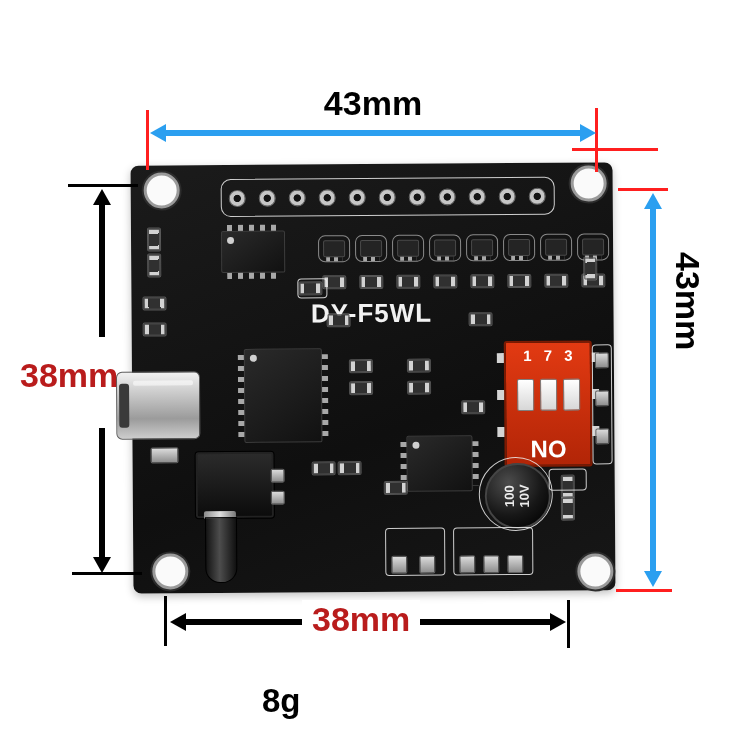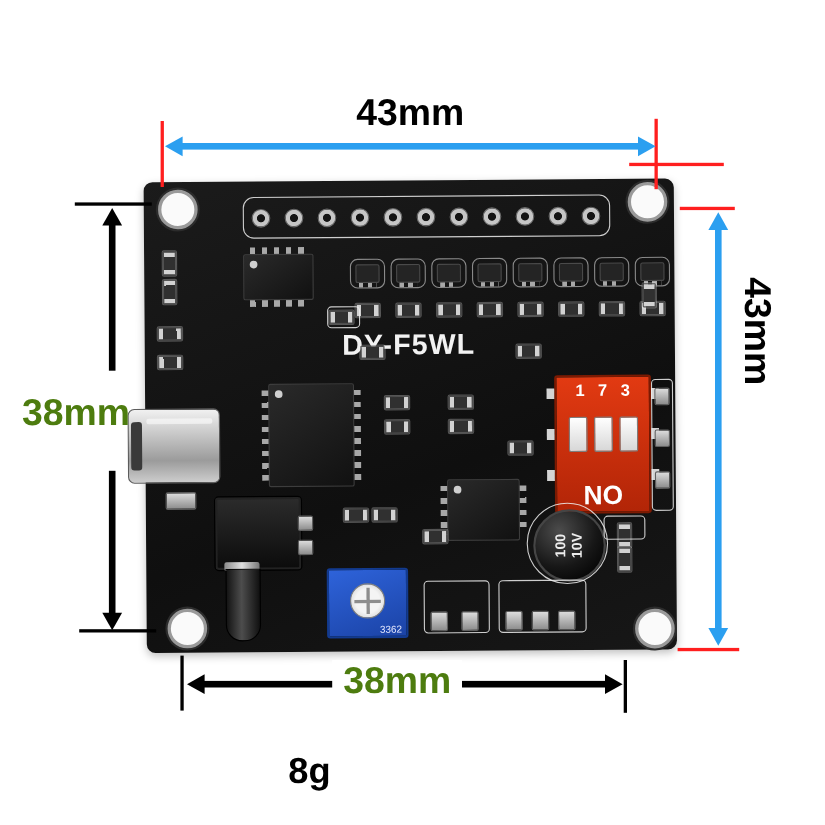--- a/index.html
+++ b/index.html
@@ -19,21 +19,21 @@
   .hd-l-blue { border-right:16px solid #2b9ff0; border-top:9px solid transparent; border-bottom:9px solid transparent; }
   .hd-r-blue { border-left:16px solid #2b9ff0;  border-top:9px solid transparent; border-bottom:9px solid transparent; }
   .hd-u-blue { border-bottom:16px solid #2b9ff0; border-left:9px solid transparent; border-right:9px solid transparent; }
   .hd-d-blue { border-top:16px solid #2b9ff0;   border-left:9px solid transparent; border-right:9px solid transparent; }
   .hd-l-blk { border-right:16px solid #000; border-top:9px solid transparent; border-bottom:9px solid transparent; }
   .hd-r-blk { border-left:16px solid #000;  border-top:9px solid transparent; border-bottom:9px solid transparent; }
   .hd-u-blk { border-bottom:16px solid #000; border-left:9px solid transparent; border-right:9px solid transparent; }
   .hd-d-blk { border-top:16px solid #000;   border-left:9px solid transparent; border-right:9px solid transparent; }
 
   .dim-label { position:absolute; font-weight:bold; font-size:34px; color:#000; }
-  .dim-label.blue { color:#4d7c0f; }
+  .dim-label.blue { color:#b91c1c; }
   .dim-label.vert { writing-mode:vertical-rl; }
 
   
   #pcb { position:absolute; left:132px; top:164px; width:482px; height:428px;
          background:linear-gradient(160deg,#1b1b1b,#0f0f0f 60%,#171717);
          border-radius:8px; transform:rotate(-0.4deg);
          box-shadow:0 3px 8px rgba(0,0,0,0.25); }
 
   .mhole { position:absolute; width:30px; height:30px; border-radius:50%;
            background:#fafafa; border:3px solid #9a9a9a; box-shadow:0 0 0 2px #2c2c2c; }
@@ -195,24 +195,20 @@
     </div>
 
     <div class="silk round" style="left:346px; top:294px; width:72px; height:72px;"></div>
     <div id="cap">
       <div class="cap-text">
         <span>100</span>
         <span>10V</span>
       </div>
     </div>
 
-    <div id="pot">
-      <div class="dial"></div>
-      <div class="pot-label">3362</div>
-    </div>
 
     <div id="jack">
       <div class="jbody"></div>
       <div class="jring"></div>
       <div class="jbarrel"></div>
     </div>
     <div class="pad" style="left:138px; top:304px; width:12px; height:12px;"></div>
     <div class="pad" style="left:138px; top:326px; width:12px; height:12px;"></div>
 
     <div class="silk" style="left:252px; top:364px; width:58px; height:46px;"></div>

